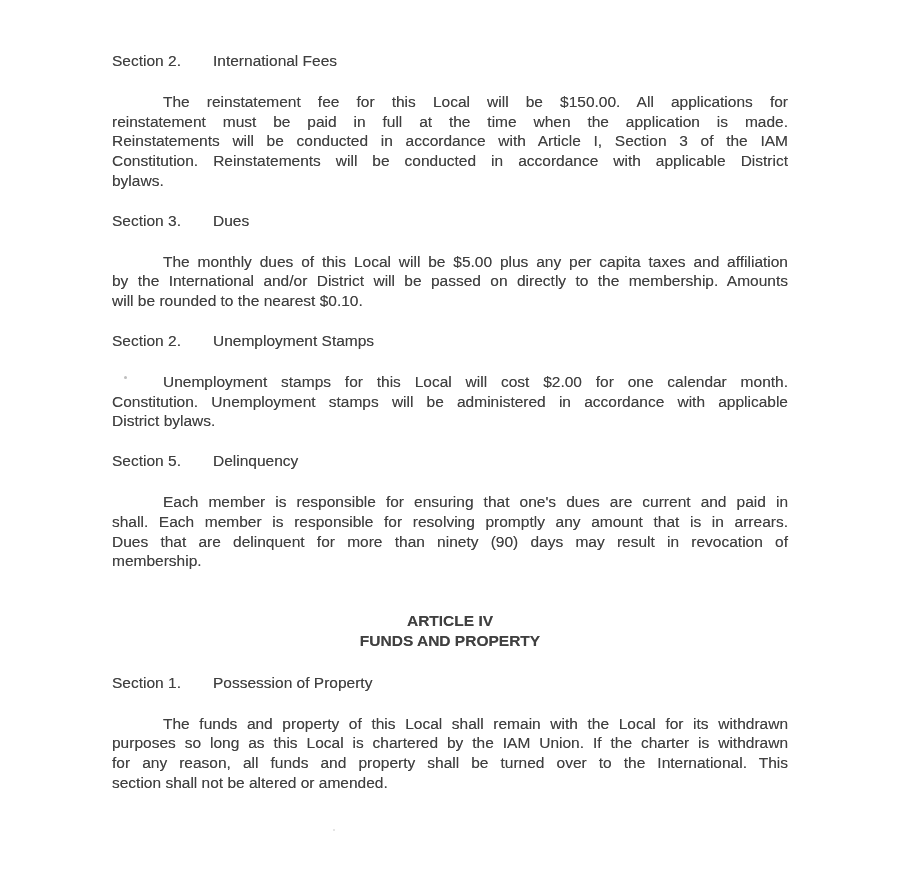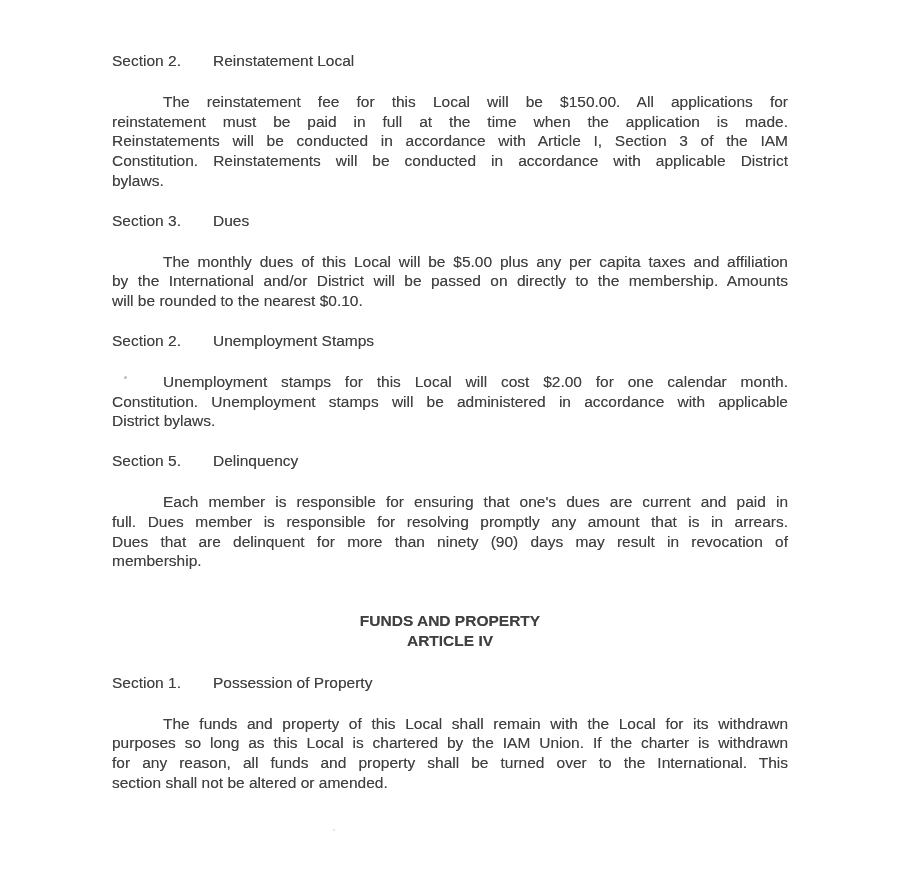--- a/index.html
+++ b/index.html
@@ -63,21 +63,21 @@
   }
   .speck-1 { left: 124px; top: 376px; width: 3px; height: 3px; opacity: 0.65; }
   .speck-2 { left: 333px; top: 829px; width: 2px; height: 2px; opacity: 0.35; }
 </style>
 </head>
 <body>
 
 <div class="page">
 
   <div class="section-heading">
-    <span class="section-number-cell"><span class="underlined">Section 2.</span></span><span class="section-title">Reinstatement Local</span>
+    <span class="section-number-cell"><span class="underlined">Section 2.</span></span><span class="section-title">International Fees</span>
   </div>
   <div class="para">
     <div class="line indent">The reinstatement fee for this Local will be $150.00. All applications for</div>
     <div class="line">reinstatement must be paid in full at the time when the application is made.</div>
     <div class="line">Reinstatements will be conducted in accordance with Article I, Section 3 of the IAM</div>
     <div class="line">Constitution. Reinstatements will be conducted in accordance with applicable District</div>
     <div class="line last">bylaws.</div>
   </div>
 
   <div class="section-heading">
@@ -96,28 +96,28 @@
     <div class="line indent">Unemployment stamps for this Local will cost $2.00 for one calendar month.</div>
     <div class="line">Constitution. Unemployment stamps will be administered in accordance with applicable</div>
     <div class="line last">District bylaws.</div>
   </div>
 
   <div class="section-heading">
     <span class="section-number-cell"><span class="underlined">Section 5.</span></span><span class="section-title">Delinquency</span>
   </div>
   <div class="para before-article">
     <div class="line indent">Each member is responsible for ensuring that one's dues are current and paid in</div>
-    <div class="line">full. Dues member is responsible for resolving promptly any amount that is in arrears.</div>
+    <div class="line">shall. Each member is responsible for resolving promptly any amount that is in arrears.</div>
     <div class="line">Dues that are delinquent for more than ninety (90) days may result in revocation of</div>
     <div class="line last">membership.</div>
   </div>
 
   <div class="article-heading">
+    <div class="article-line"><span class="underlined">ARTICLE IV</span></div>
     <div class="article-line"><span class="underlined">FUNDS AND PROPERTY</span></div>
-    <div class="article-line"><span class="underlined">ARTICLE IV</span></div>
   </div>
 
   <div class="section-heading">
     <span class="section-number-cell"><span class="underlined">Section 1.</span></span><span class="section-title">Possession of Property</span>
   </div>
   <div class="para">
     <div class="line indent">The funds and property of this Local shall remain with the Local for its withdrawn</div>
     <div class="line">purposes so long as this Local is chartered by the IAM Union.  If the charter is withdrawn</div>
     <div class="line">for any reason, all funds and property shall be turned over to the International. This</div>
     <div class="line last">section shall not be altered or amended.</div>

